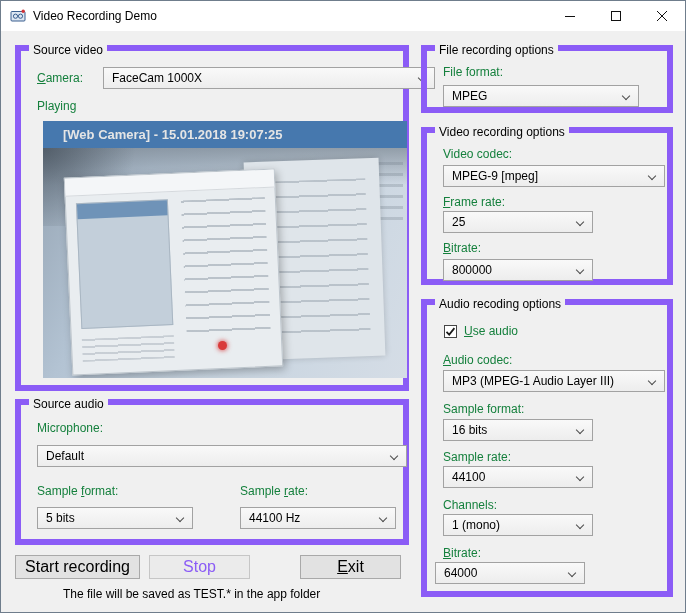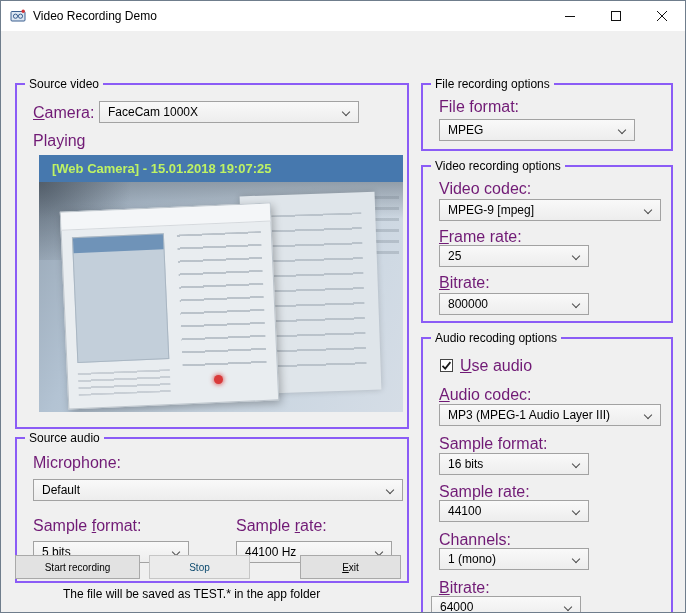--- a/index.html
+++ b/index.html
@@ -24,62 +24,62 @@
     display: flex; align-items: center;
   }
   .appicon { margin-left: 9px; width: 16px; height: 16px; display: flex; }
   .apptitle { margin-left: 7px; font-size: 12px; color: #000; }
   .caption-buttons { position: absolute; right: 0; top: 0; height: 30px; display: flex; }
   .capbtn { width: 46px; height: 30px; display: flex; align-items: center; justify-content: center; }
 
   
   .client { position: relative; width: 684px; height: 581px; background: #f0f0f0; }
 
-  .group { position: absolute; border: 2px solid #8b5cf6; margin-top: 38px; }
+  .group { position: absolute; border: 6px solid #8b5cf6; }
   .cap {
     position: absolute; top: -8px; left: 8px;
     background: #f0f0f0; padding: 0 4px;
     font-size: 12px; line-height: 15px; white-space: nowrap; color: #000;
   }
-  .lbl { position: absolute; font-size: 16px; line-height: 15px; white-space: nowrap; color: #701a75; }
+  .lbl { position: absolute; font-size: 12px; line-height: 15px; white-space: nowrap; color: #15803d; }
 
   .combo {
     position: absolute; height: 22px;
     background: linear-gradient(#f9f9f9, #ededed);
     border: 1px solid #a2a2a2;
   }
   .combo .val {
     position: absolute; left: 8px; right: 22px; top: 3px;
     font-size: 12px; line-height: 15px; white-space: nowrap; overflow: hidden; color: #000;
   }
   .combo .chev {
     position: absolute; right: 9px; top: 7px; width: 6px; height: 6px;
     border-right: 1px solid #4c4c4c; border-bottom: 1px solid #4c4c4c;
     transform: rotate(45deg);
   }
 
   .btn {
     position: absolute; height: 24px;
     background: #e2e2e2; border: 1px solid #a9a9a9;
-    font-size: 10px; color: #000;
+    font-size: 16px; color: #000;
     display: flex; align-items: center; justify-content: center;
   }
-  .btn.disabled { background: #ebebeb; border-color: #c6c6c6; color: #0c4a6e; }
+  .btn.disabled { background: #ebebeb; border-color: #c6c6c6; color: #8b5cf6; }
 
   .cb { position: absolute; width: 13px; height: 13px; background: #fff; border: 1px solid #454545; }
   .cb svg { position: absolute; left: -1px; top: -1px; }
 
   .status { position: absolute; font-size: 12px; color: #000; white-space: nowrap; margin-left: 48px; }
 
   
   .preview { position: absolute; width: 364px; height: 257px; }
   .vbar {
-    height: 27px; background: #4678ae; color: #bef264;
+    height: 27px; background: #4678ae; color: #e5e5e5;
     font-size: 13px; font-weight: bold;
-    display: flex; align-items: center; padding-left: 13px;
+    display: flex; align-items: center; padding-left: 20px;
     white-space: nowrap; overflow: hidden;
   }
   .photo {
     position: relative; height: 230px; overflow: hidden;
     background: linear-gradient(115deg, #96a5b4 0%, #b3c3d3 25%, #c6d3df 55%, #d5dde6 100%);
   }
   .photo .shape { position: absolute; }
   .sh-topband { left: -4%; top: 0; width: 110%; height: 16%;
     background: linear-gradient(#7e8a96, rgba(126,138,150,0)); opacity: .75; }
   .sh-corner { left: 0; top: 0; width: 32%; height: 34%;
@@ -140,21 +140,21 @@
       </div>
     </div>
   </div>
 
   <div class="client">
 
     <div class="group" style="left:14px;top:14px;width:394px;height:346px">
       <span class="cap">Source video</span>
 
       <span class="lbl" style="left:16px;top:20px"><u>C</u>amera:</span>
-      <div class="combo" style="left:82px;top:16px;width:260px">
+      <div class="combo" style="left:82px;top:16px;width:332px">
         <span class="val">FaceCam 1000X</span>
         <span class="chev"></span>
       </div>
 
       <span class="lbl" style="left:16px;top:48px">Playing</span>
 
       <div class="preview" style="left:22px;top:70px">
         <div class="vbar">
           <span>[Web Camera] - 15.01.2018 19:07:25</span>
         </div>

